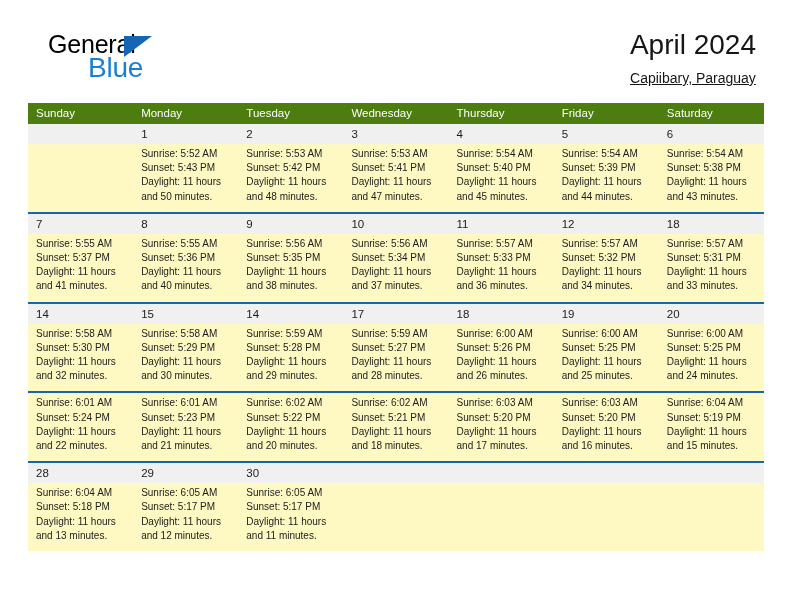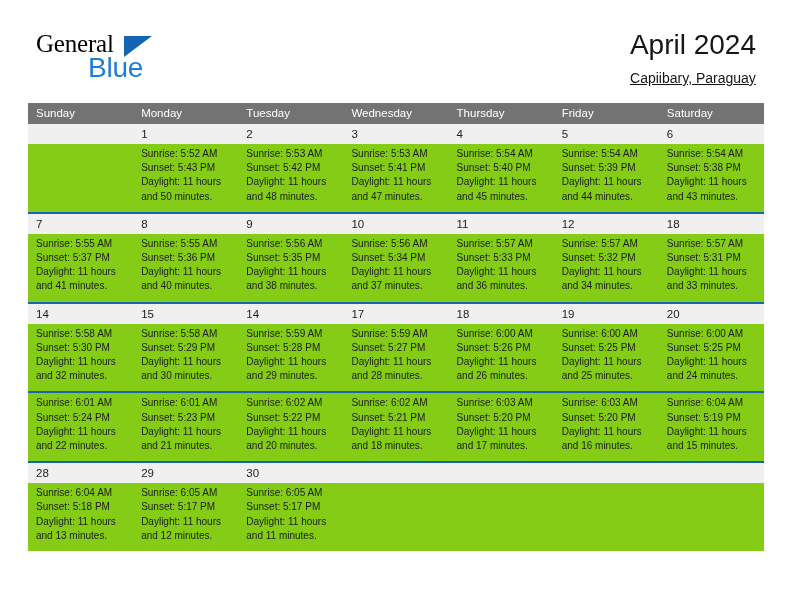--- a/index.html
+++ b/index.html
@@ -33,26 +33,26 @@
   .brand {
     position: absolute;
     left: 36px;
     top: 30px;
     width: 240px;
     height: 60px;
     user-select: none;
   }
   .brand-general {
     position: absolute;
-    left: 0;
+    left: 12px;
     top: 0;
     font-size: 25px;
     letter-spacing: -0.2px;
     color: #000000;
-    font-family: Liberation Serif, serif;
+    font-family: Liberation Sans, sans-serif;
   }
   .brand-blue {
     position: absolute;
     left: 52px;
     top: 22px;
     font-size: 28px;
     letter-spacing: -0.2px;
     color: #1b7fd4;
     font-family: Liberation Sans, sans-serif;
   }
@@ -93,21 +93,21 @@
   .calendar {
     position: absolute;
     left: 28px;
     top: 103px;
     width: 736px;
     border-collapse: collapse;
     table-layout: fixed;
   }
 
   .calendar th {
-    background: #737373;
+    background: #4d7c0f;
     color: #ffffff;
     font-weight: normal;
     font-size: 11.5px;
     text-align: left;
     padding: 5px 0 5px 8px;
     height: 21px;
     line-height: 11px;
     font-family: "Liberation Sans", sans-serif;
   }
 
@@ -125,21 +125,21 @@
     color: #1c1c1c;
     padding: 4px 0 4px 8px;
     height: 18px;
     line-height: 12px;
     vertical-align: top;
     font-family: "Liberation Sans", sans-serif;
   }
   .daynum-row td.empty { background: #f0f0f0; }
 
   .info-row td {
-    background: #84cc16;
+    background: #fef9c3;
     font-size: 10px;
     color: #1c1c1c;
     padding: 3px 6px 8px 8px;
     vertical-align: top;
     height: 66px;
     line-height: 14.2px;
     font-family: "Liberation Sans", sans-serif;
   }
 
   .info-line { display: block; white-space: nowrap; }

